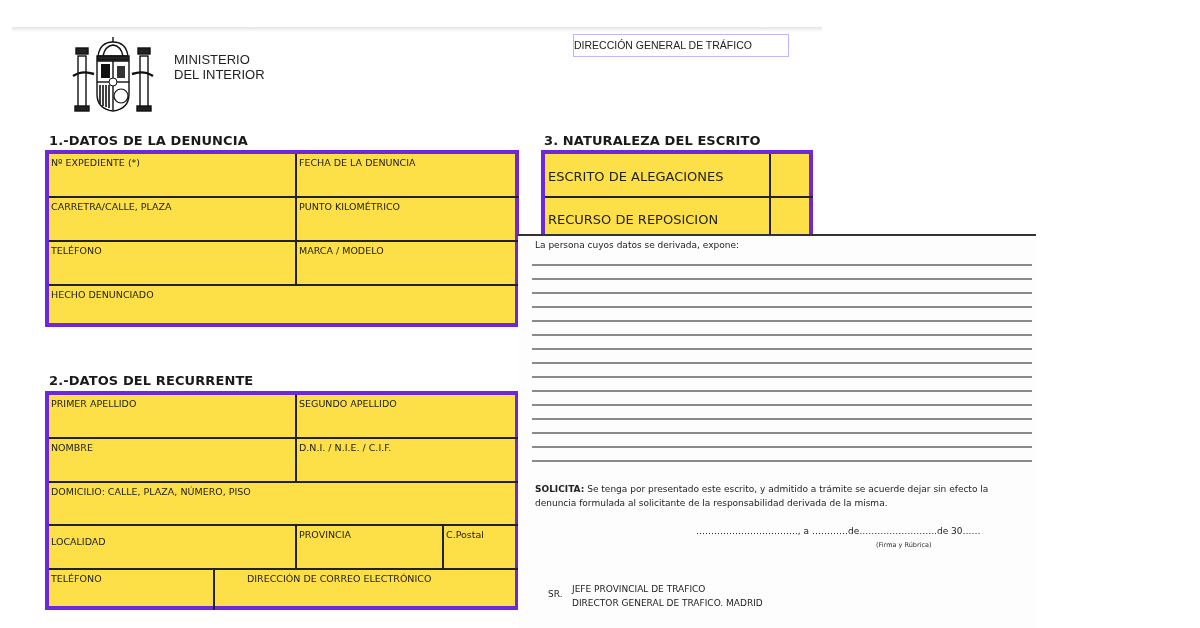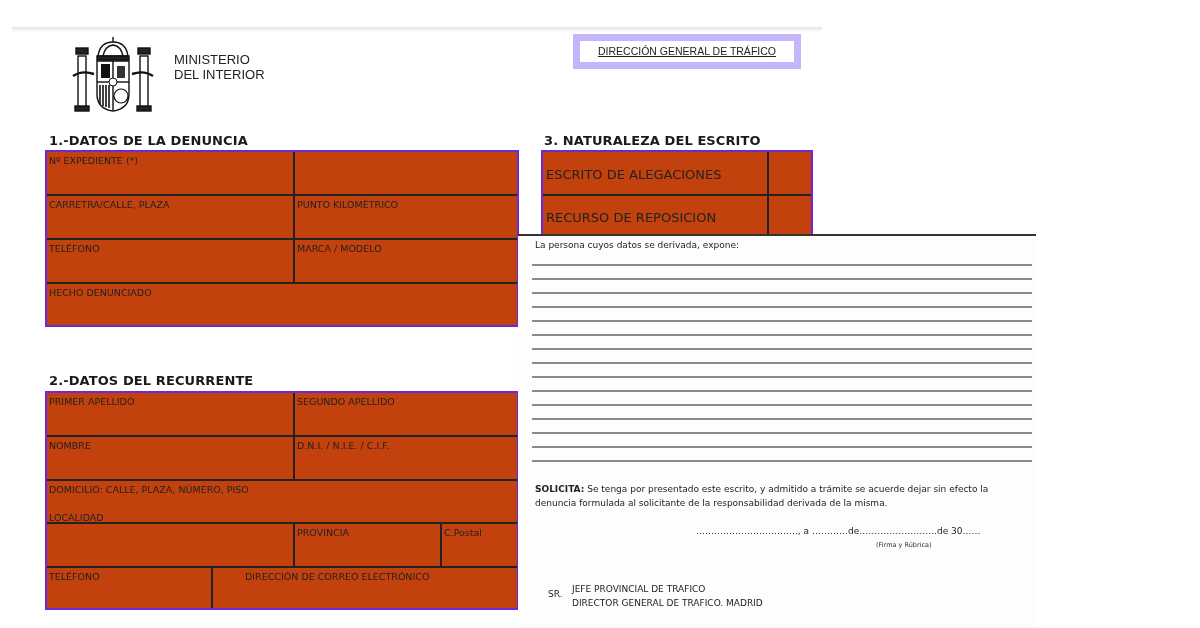--- a/index.html
+++ b/index.html
@@ -3,25 +3,25 @@
 <meta charset="utf-8">
 <style>
   html, body { margin:0; padding:0; background:#ffffff; }
   body { width:1200px; height:628px; position:relative; overflow:hidden;
          font-family:"Liberation Sans", sans-serif; color:#1a1a1a; }
   .page-top { position:absolute; left:12px; top:0; width:810px; height:628px; background:#ffffff; }
   .top-shadow { position:absolute; left:12px; top:27px; width:810px; height:5px;
                 background:linear-gradient(#e4e4e4, #ffffff); }
   .crest { position:absolute; left:70px; top:36px; width:86px; height:80px; }
   .ministry { position:absolute; left:174px; top:52px; font-size:13px; line-height:15px; color:#222; }
-  .dgt-box { position:absolute; left:573px; top:34px; width:214px; height:21px; border:7px solid #c4b5fd;
-             font-size:10.5px; text-align:center; line-height:21px; color:#222;text-decoration:underline; }
+  .dgt-box { position:absolute; left:573px; top:34px; width:214px; height:21px; border:1px solid #c4b5fd;
+             font-size:10.5px; line-height:21px; color:#222; }
   .sec-title { position:absolute; font-family:"DejaVu Sans", sans-serif; font-weight:bold;
                font-size:13px; color:#1a1a1a; letter-spacing:0.1px; }
-  .grid { position:absolute; border:2px solid #6d28d9; box-sizing:border-box; background:#c2410c; }
+  .grid { position:absolute; border:4px solid #6d28d9; box-sizing:border-box; background:#fde047; }
   .cell { position:absolute; box-sizing:border-box; font-family:"DejaVu Sans", sans-serif;
           font-size:9.5px; color:#222; padding:3px 2px; }
   .hline { position:absolute; height:2px; background:#222; }
   .vline { position:absolute; width:2px; background:#222; }
   .nat-label { position:absolute; font-family:"DejaVu Sans", sans-serif; font-size:13px; color:#222; }
   .overlay { position:absolute; left:518px; top:234px; width:518px; height:394px; background:#fdfdfd;
              border-top:2px solid #333; }
   .expone { position:absolute; left:17px; top:4px; font-family:"DejaVu Sans", sans-serif; font-size:9px; color:#222; }
   .wline { position:absolute; left:14px; width:500px; height:2px; background:#8a8a8a; }
   .solicita { position:absolute; left:17px; top:246px; width:485px; font-family:"DejaVu Sans", sans-serif;
@@ -77,20 +77,21 @@
 </div>
 <div class="dgt-box">DIRECCIÓN GENERAL DE TRÁFICO</div>
 
 <div class="sec-title" style="left:49px; top:133px;">1.-DATOS DE LA DENUNCIA</div>
 <div class="grid" style="left:45px; top:150px; width:474px; height:177px;">
   <div class="hline" style="left:0; top:42px; width:470px;"></div>
   <div class="hline" style="left:0; top:86px; width:470px;"></div>
   <div class="hline" style="left:0; top:130px; width:470px;"></div>
   <div class="vline" style="left:246px; top:0; height:130px;"></div>
   <div class="cell" style="left:0; top:0; width:246px; height:42px;"><span>Nº EXPEDIENTE (*)</span></div>
+  <div class="cell" style="left:248px; top:0; width:222px; height:42px;"><span>FECHA DE LA DENUNCIA</span></div>
   <div class="cell" style="left:0; top:44px; width:246px; height:42px;"><span>CARRETRA/CALLE, PLAZA</span></div>
   <div class="cell" style="left:248px; top:44px; width:222px; height:42px;"><span>PUNTO KILOMÉTRICO</span></div>
   <div class="cell" style="left:0; top:88px; width:246px; height:42px;"><span>TELÉFONO</span></div>
   <div class="cell" style="left:248px; top:88px; width:222px; height:42px;"><span>MARCA / MODELO</span></div>
   <div class="cell" style="left:0; top:132px; width:470px; height:41px;"><span>HECHO DENUNCIADO</span></div>
 </div>
 
 <div class="sec-title" style="left:49px; top:373px;">2.-DATOS DEL RECURRENTE</div>
 <div class="grid" style="left:45px; top:391px; width:474px; height:219px;">
   <div class="hline" style="left:0; top:42px; width:470px;"></div>
@@ -99,21 +100,21 @@
   <div class="hline" style="left:0; top:173px; width:470px;"></div>
   <div class="vline" style="left:246px; top:0; height:86px;"></div>
   <div class="vline" style="left:246px; top:129px; height:44px;"></div>
   <div class="vline" style="left:393px; top:129px; height:44px;"></div>
   <div class="vline" style="left:164px; top:173px; height:42px;"></div>
   <div class="cell" style="left:0; top:0; width:246px; height:42px;"><span>PRIMER APELLIDO</span></div>
   <div class="cell" style="left:248px; top:0; width:222px; height:42px;"><span>SEGUNDO APELLIDO</span></div>
   <div class="cell" style="left:0; top:44px; width:246px; height:42px;"><span>NOMBRE</span></div>
   <div class="cell" style="left:248px; top:44px; width:222px; height:42px;"><span>D.N.I. / N.I.E. / C.I.F.</span></div>
   <div class="cell" style="left:0; top:88px; width:470px; height:41px;"><span>DOMICILIO: CALLE, PLAZA, NÚMERO, PISO</span></div>
-  <div class="cell" style="left:0; top:116px; width:276px; height:42px;"><span>LOCALIDAD</span></div>
+  <div class="cell" style="left:0; top:138px; width:276px; height:42px;"><span>LOCALIDAD</span></div>
   <div class="cell" style="left:248px; top:131px; width:145px; height:42px;"><span>PROVINCIA</span></div>
   <div class="cell" style="left:395px; top:131px; width:75px; height:42px;"><span>C.Postal</span></div>
   <div class="cell" style="left:0; top:175px; width:164px; height:40px;"><span>TELÉFONO</span></div>
   <div class="cell" style="left:166px; top:175px; width:304px; height:31px; padding-left:32px;"><span>DIRECCIÓN DE CORREO ELECTRÓNICO</span></div>
 </div>
 
 <div class="sec-title" style="left:544px; top:133px;">3. NATURALEZA DEL ESCRITO</div>
 <div class="grid" style="left:541px; top:150px; width:272px; height:90px;text-align:center;">
   <div class="hline" style="left:0; top:42px; width:268px;"></div>
   <div class="vline" style="left:224px; top:0; height:88px;"></div>

